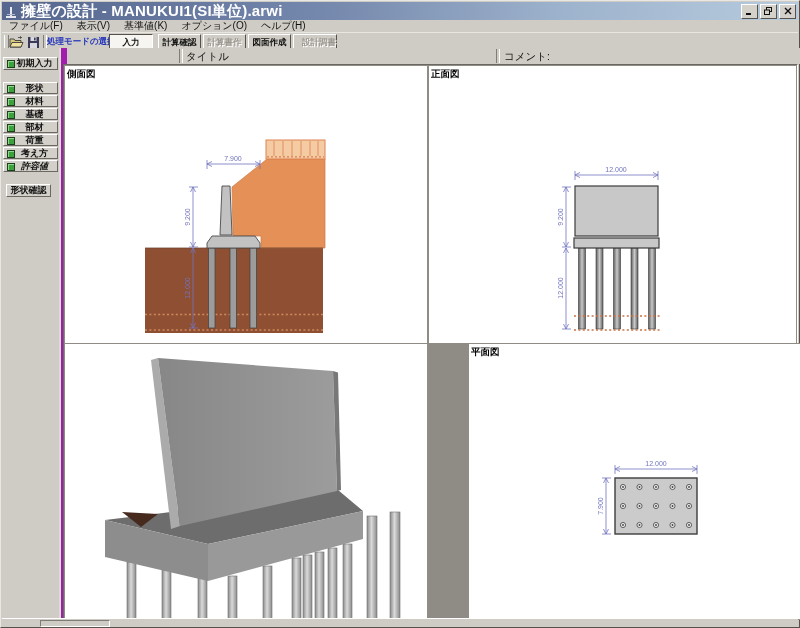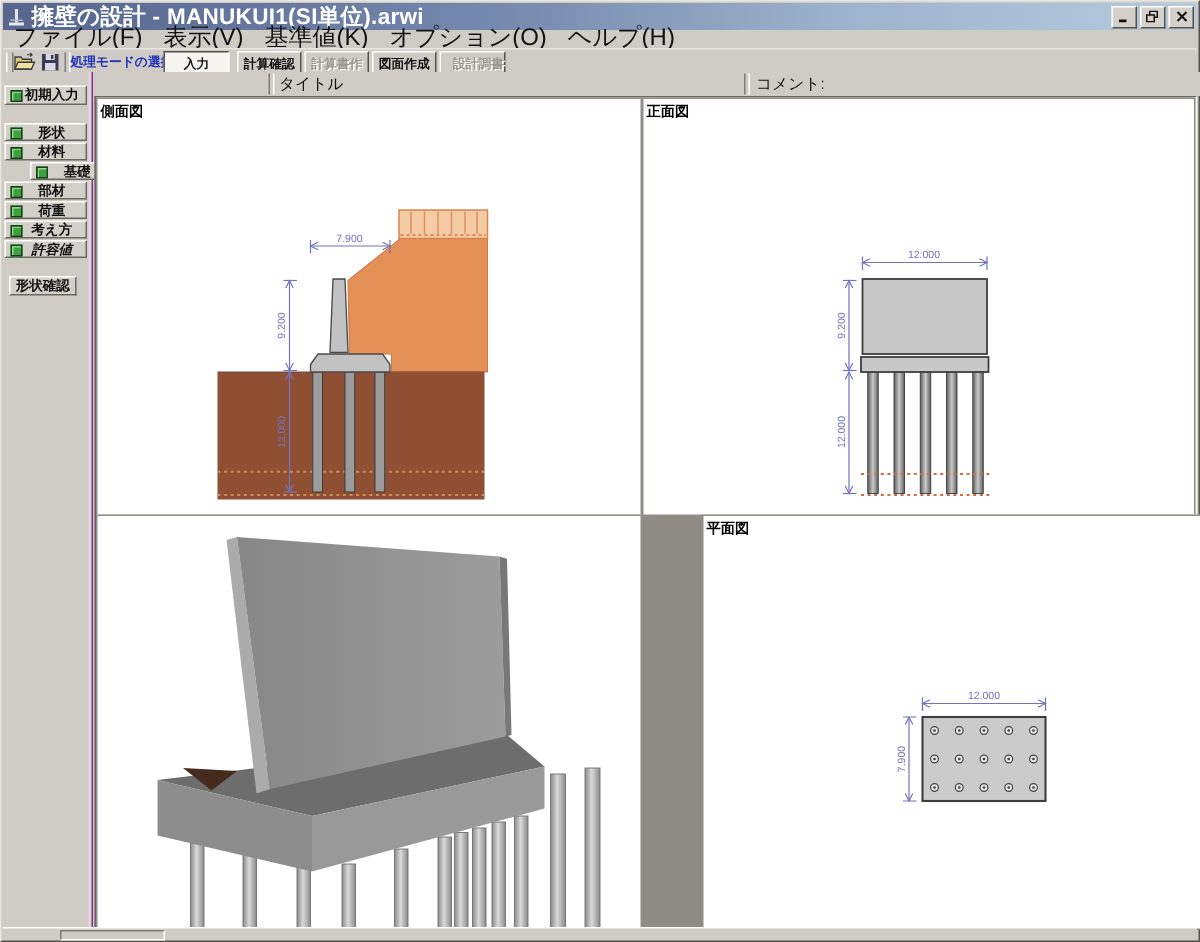--- a/index.html
+++ b/index.html
@@ -17,21 +17,21 @@
     display:flex;align-items:center;}
   .app-icon{width:14px;height:13px;margin:0 3px 0 2px;flex:0 0 auto;}
   .titletext{color:#fff;font-size:15px;font-weight:bold;letter-spacing:0.2px;white-space:nowrap;}
   .winbtns{margin-left:auto;display:flex;gap:2px;padding-right:2px;}
   .winbtn{width:15px;height:13px;background:#d4d1ca;border-top:1px solid #fff;border-left:1px solid #fff;
     border-right:1px solid #55524c;border-bottom:1px solid #55524c;display:flex;align-items:center;justify-content:center;}
   .winbtn svg{display:block;}
 
   
   .menubar{position:absolute;left:1px;top:19px;right:1px;height:12px;background:#cfccc5;
-    font-size:16px;line-height:12px;color:#111;display:flex;}
+    font-size:10px;line-height:12px;color:#111;display:flex;}
   .menu-item{padding:0 7px;white-space:nowrap;}
 
   
   .toolbar{position:absolute;left:1px;top:31px;right:1px;height:17px;background:#cfccc5;
     border-top:1px solid #e8e6e1;}
   .grip{position:absolute;left:2px;top:2px;width:3px;height:13px;border-left:1px solid #fff;border-right:1px solid #807d76;}
   .tbicon{position:absolute;top:2px;width:15px;height:13px;}
   .tbsep{position:absolute;top:2px;width:2px;height:13px;border-left:1px solid #807d76;border-right:1px solid #fff;}
   .mode-label{position:absolute;left:45px;top:2px;width:62px;height:13px;color:#2233bb;
     font-size:8.5px;font-weight:bold;line-height:13px;white-space:nowrap;}
@@ -41,21 +41,21 @@
   .tbbtn.active{background:#f6f5f2;border-top:1px solid #55524c;border-left:1px solid #55524c;border-right:1px solid #fff;border-bottom:1px solid #fff;}
   .tbbtn.disabled{color:#9b988f;text-shadow:1px 1px 0 #fff;}
 
   
   .fieldrow{position:absolute;left:60px;top:47px;width:740px;height:16px;background:#cfccc5;font-size:10.5px;line-height:16px;color:#111;}
   .fgroove{position:absolute;top:1px;width:2px;height:14px;border-left:1px solid #807d76;border-right:1px solid #fff;}
   .flabel{position:absolute;top:0;white-space:nowrap;}
   .ffield{position:absolute;top:2px;height:12px;background:#cfccc5;}
 
   
-  .sidebar{position:absolute;left:0;top:47px;width:60px;height:573px;background:#cfccc5;border-right:1px solid #a21caf;box-shadow:inset -2px 0 0 #dedbd5;}
+  .sidebar{position:absolute;left:0;top:47px;width:60px;height:573px;background:#cfccc5;border-right:6px solid #a21caf;box-shadow:inset -2px 0 0 #dedbd5;}
   .sbtn{position:absolute;left:2px;width:55px;height:12px;background:#d3d0c9;
     border-top:1px solid #fff;border-left:1px solid #fff;border-right:1px solid #6b6862;border-bottom:1px solid #6b6862;
     font-size:9px;font-weight:bold;color:#111;box-sizing:border-box;display:flex;align-items:center;justify-content:center;}
   .sbtn .gicon{position:absolute;left:3px;top:2px;width:6px;height:6px;background:#3da23d;border:1px solid #1c401c;box-shadow:inset 1px 1px 0 #8fd68f;}
   .sbtn span.lab{padding-left:8px;}
   .sbtn.noicon span.lab{padding-left:0;}
 
   
   .drawarea{position:absolute;left:62px;top:63px;width:735px;height:557px;background:#8f8c85;
     border-top:1px solid #6b6862;border-left:1px solid #6b6862;border-right:1px solid #fff;border-bottom:1px solid #fff;box-sizing:border-box;}
@@ -156,21 +156,21 @@
       <span class="lab">初期入力</span>
     </div>
     <div class="sbtn" style="top:34px;">
       <span class="gicon"></span>
       <span class="lab">形状</span>
     </div>
     <div class="sbtn" style="top:47px;">
       <span class="gicon"></span>
       <span class="lab">材料</span>
     </div>
-    <div class="sbtn" style="top:60px;margin-left:17px;">
+    <div class="sbtn" style="top:60px;">
       <span class="gicon"></span>
       <span class="lab">基礎</span>
     </div>
     <div class="sbtn" style="top:73px;">
       <span class="gicon"></span>
       <span class="lab">部材</span>
     </div>
     <div class="sbtn" style="top:86px;">
       <span class="gicon"></span>
       <span class="lab">荷重</span>

